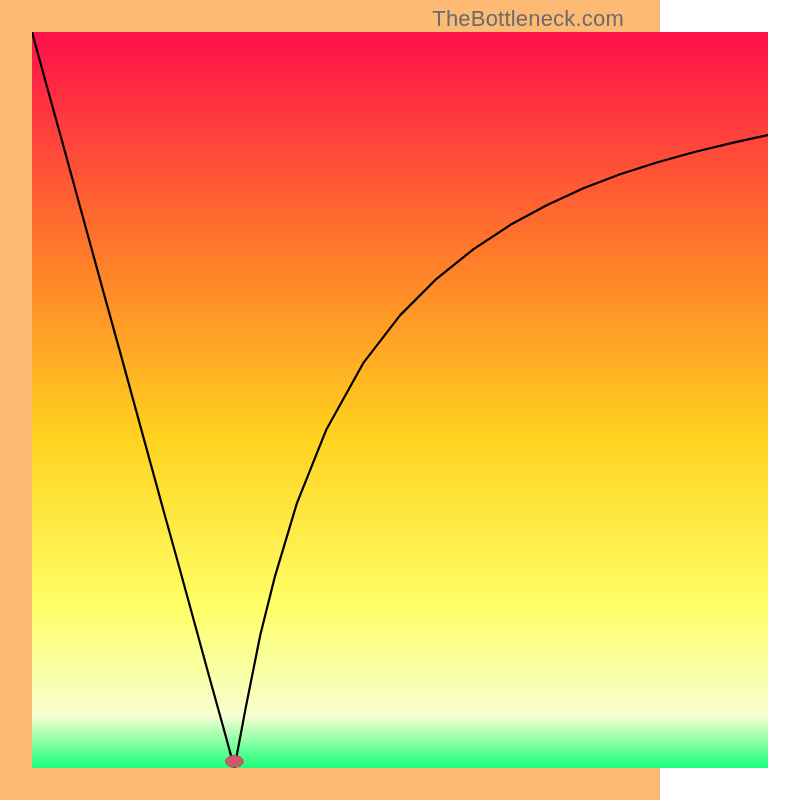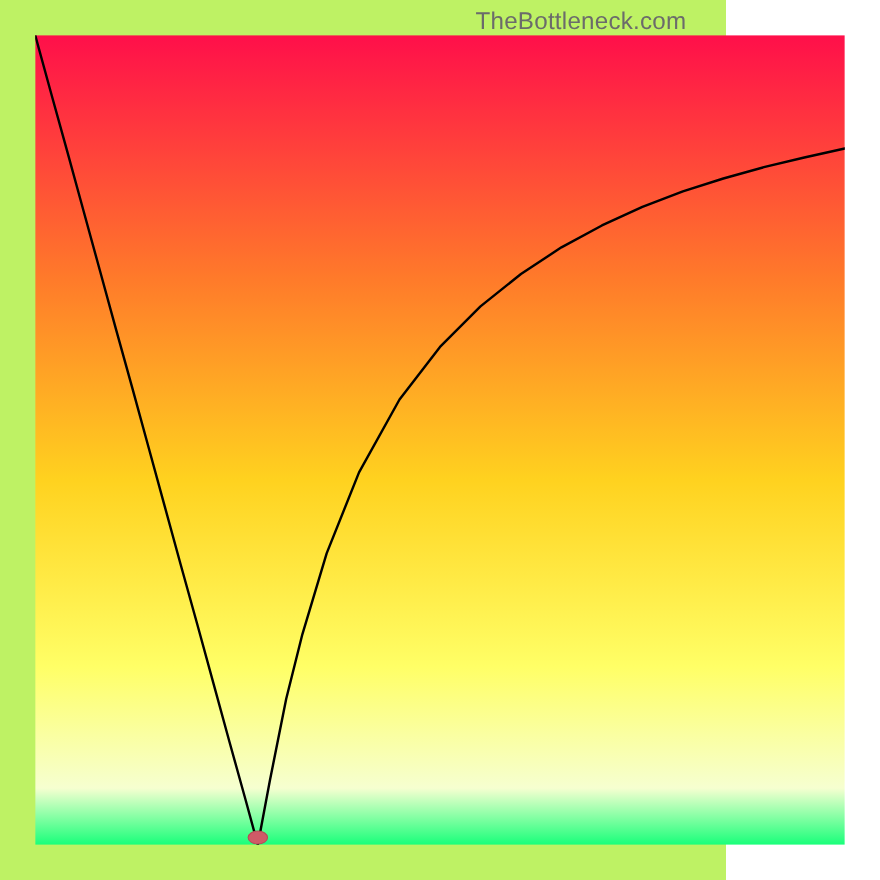--- a/index.html
+++ b/index.html
@@ -1,16 +1,16 @@
 <!DOCTYPE html>
 <html><head>
 <meta charset="utf-8">
 <style>
   html,body{margin:0;padding:0;width:800px;height:800px;overflow:hidden;font-family:Arial,Helvetica,sans-serif}
-  .frame{position:relative;width:660px;height:800px;background:#bef264}
+  .frame{position:relative;width:660px;height:800px;background:#fdba74}
   .plot{position:absolute;left:32px;top:32px;width:736px;height:736px}
   .watermark{position:absolute;top:6px;right:36px;font-size:22px;font-weight:500;color:#6b6b6b;letter-spacing:.2px}
   svg{display:block}
 </style>
 </head>
 <body>
 
 <div class="frame">
   <div class="plot">
     <svg viewBox="0 0 736 736" width="736" height="736" preserveAspectRatio="none">

